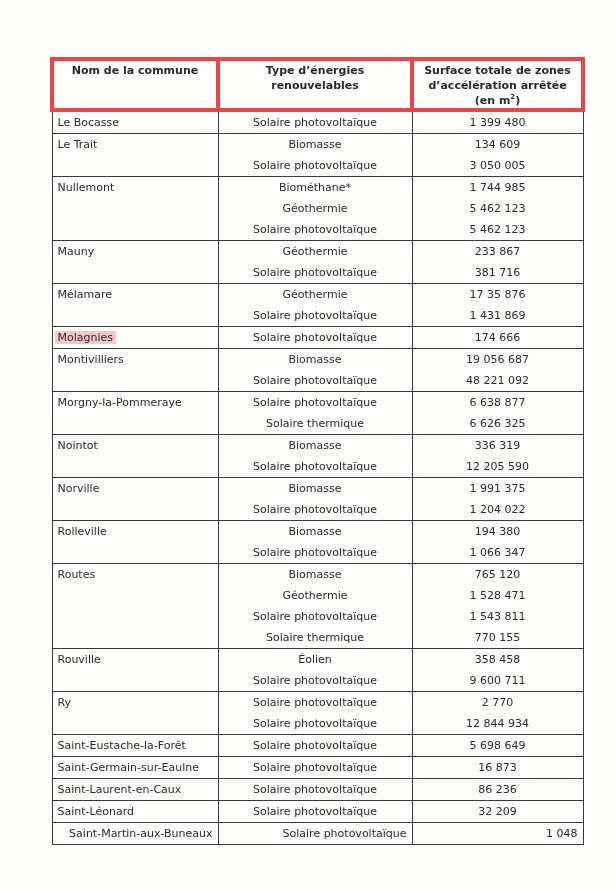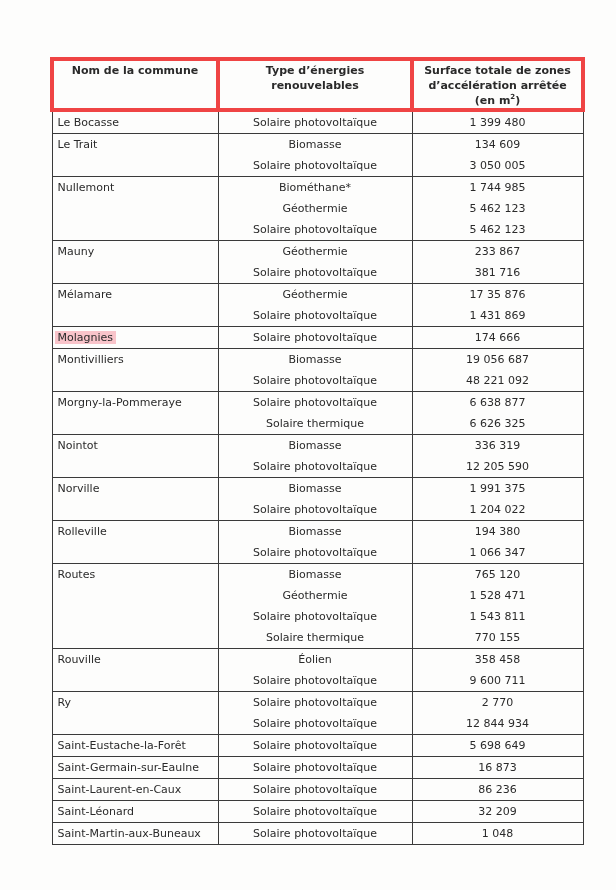--- a/index.html
+++ b/index.html
@@ -34,21 +34,21 @@
   }
   #doc-table td {
     border-left: 1px solid #3a3a3a;
     border-right: 1px solid #3a3a3a;
     padding: 0 5px;
     height: 21px;
     line-height: 21px;
     white-space: nowrap;
   }
   #doc-table tr.group-start td { border-top: 1px solid #3a3a3a; }
-  #doc-table tr.last td { border-bottom: 1px solid #3a3a3a; }
+  #doc-table tr.last td { border-bottom: 1px solid #3a3a3a; text-align: right; }
   #doc-table td.type, #doc-table td.surface { text-align: center; }
   .hl {
     background: rgba(245, 150, 160, 0.55);
     padding: 0 3px;
     margin-left: -3px;
     margin-top: 36px;
   }
   sup { font-size: 7px; line-height: 0; }
 </style>
 </head>

